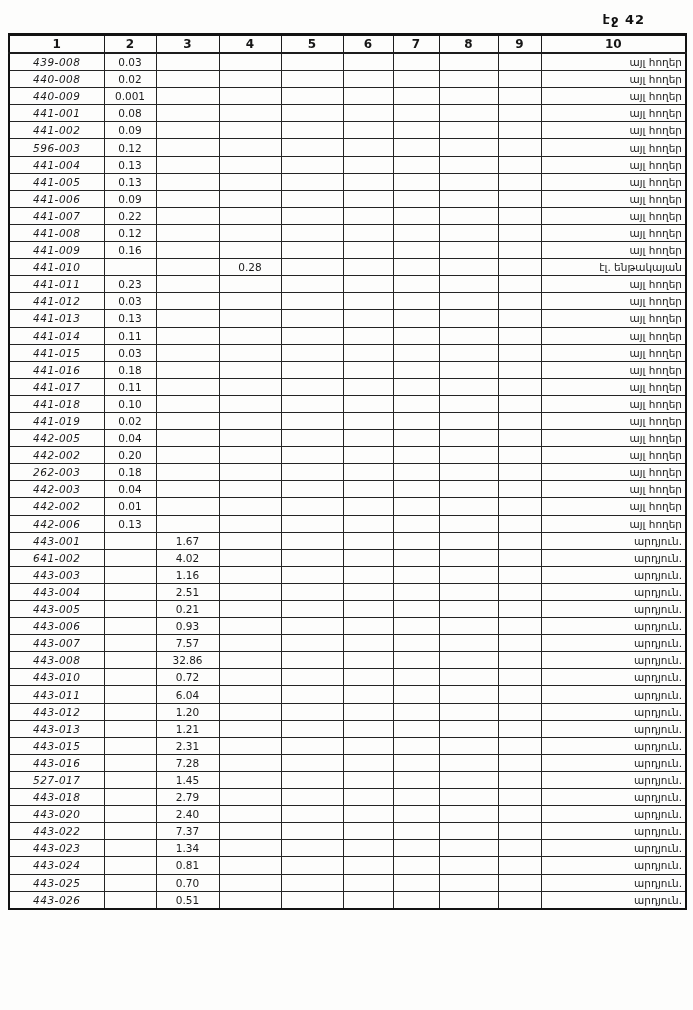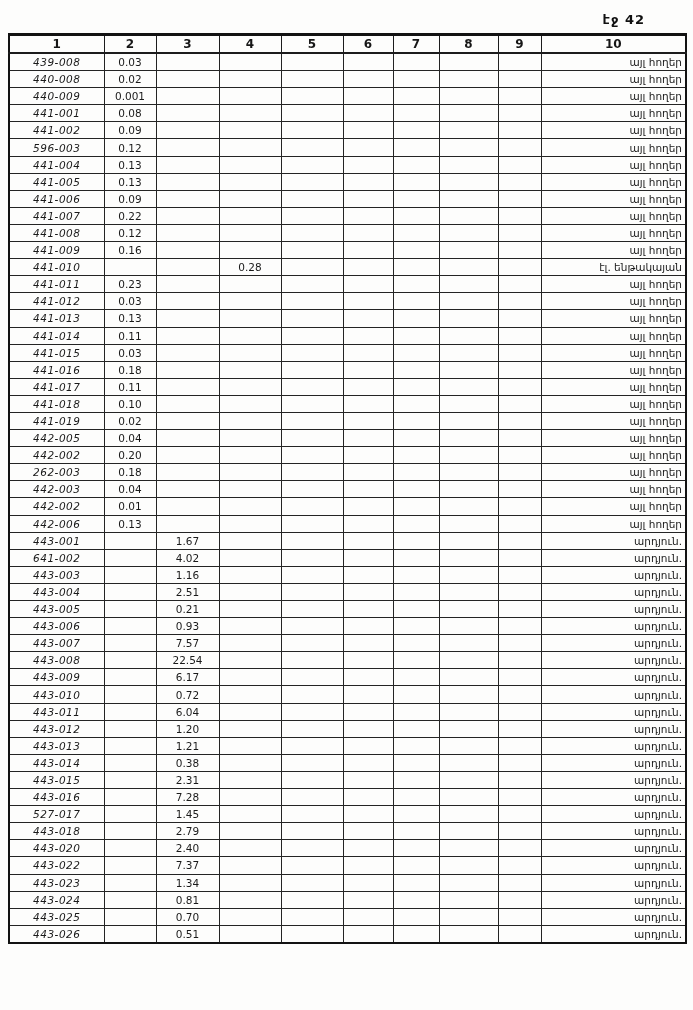--- a/index.html
+++ b/index.html
@@ -492,33 +492,21 @@
         <td class="num"></td>
         <td class="num"></td>
         <td class="num"></td>
         <td class="num"></td>
         <td class="num"></td>
         <td class="land">արդյուն.</td>
       </tr>
       <tr>
         <td class="code">443-008</td>
         <td class="num"></td>
-        <td class="num">22.54</td>
-        <td class="num"></td>
-        <td class="num"></td>
-        <td class="num"></td>
-        <td class="num"></td>
-        <td class="num"></td>
-        <td class="num"></td>
-        <td class="land">արդյուն.</td>
-      </tr>
-      <tr>
-        <td class="code">443-009</td>
-        <td class="num"></td>
-        <td class="num">6.17</td>
+        <td class="num">32.86</td>
         <td class="num"></td>
         <td class="num"></td>
         <td class="num"></td>
         <td class="num"></td>
         <td class="num"></td>
         <td class="num"></td>
         <td class="land">արդյուն.</td>
       </tr>
       <tr>
         <td class="code">443-010</td>
@@ -553,32 +541,20 @@
         <td class="num"></td>
         <td class="num"></td>
         <td class="num"></td>
         <td class="num"></td>
         <td class="land">արդյուն.</td>
       </tr>
       <tr>
         <td class="code">443-013</td>
         <td class="num"></td>
         <td class="num">1.21</td>
-        <td class="num"></td>
-        <td class="num"></td>
-        <td class="num"></td>
-        <td class="num"></td>
-        <td class="num"></td>
-        <td class="num"></td>
-        <td class="land">արդյուն.</td>
-      </tr>
-      <tr>
-        <td class="code">443-014</td>
-        <td class="num"></td>
-        <td class="num">0.38</td>
         <td class="num"></td>
         <td class="num"></td>
         <td class="num"></td>
         <td class="num"></td>
         <td class="num"></td>
         <td class="num"></td>
         <td class="land">արդյուն.</td>
       </tr>
       <tr>
         <td class="code">443-015</td>

